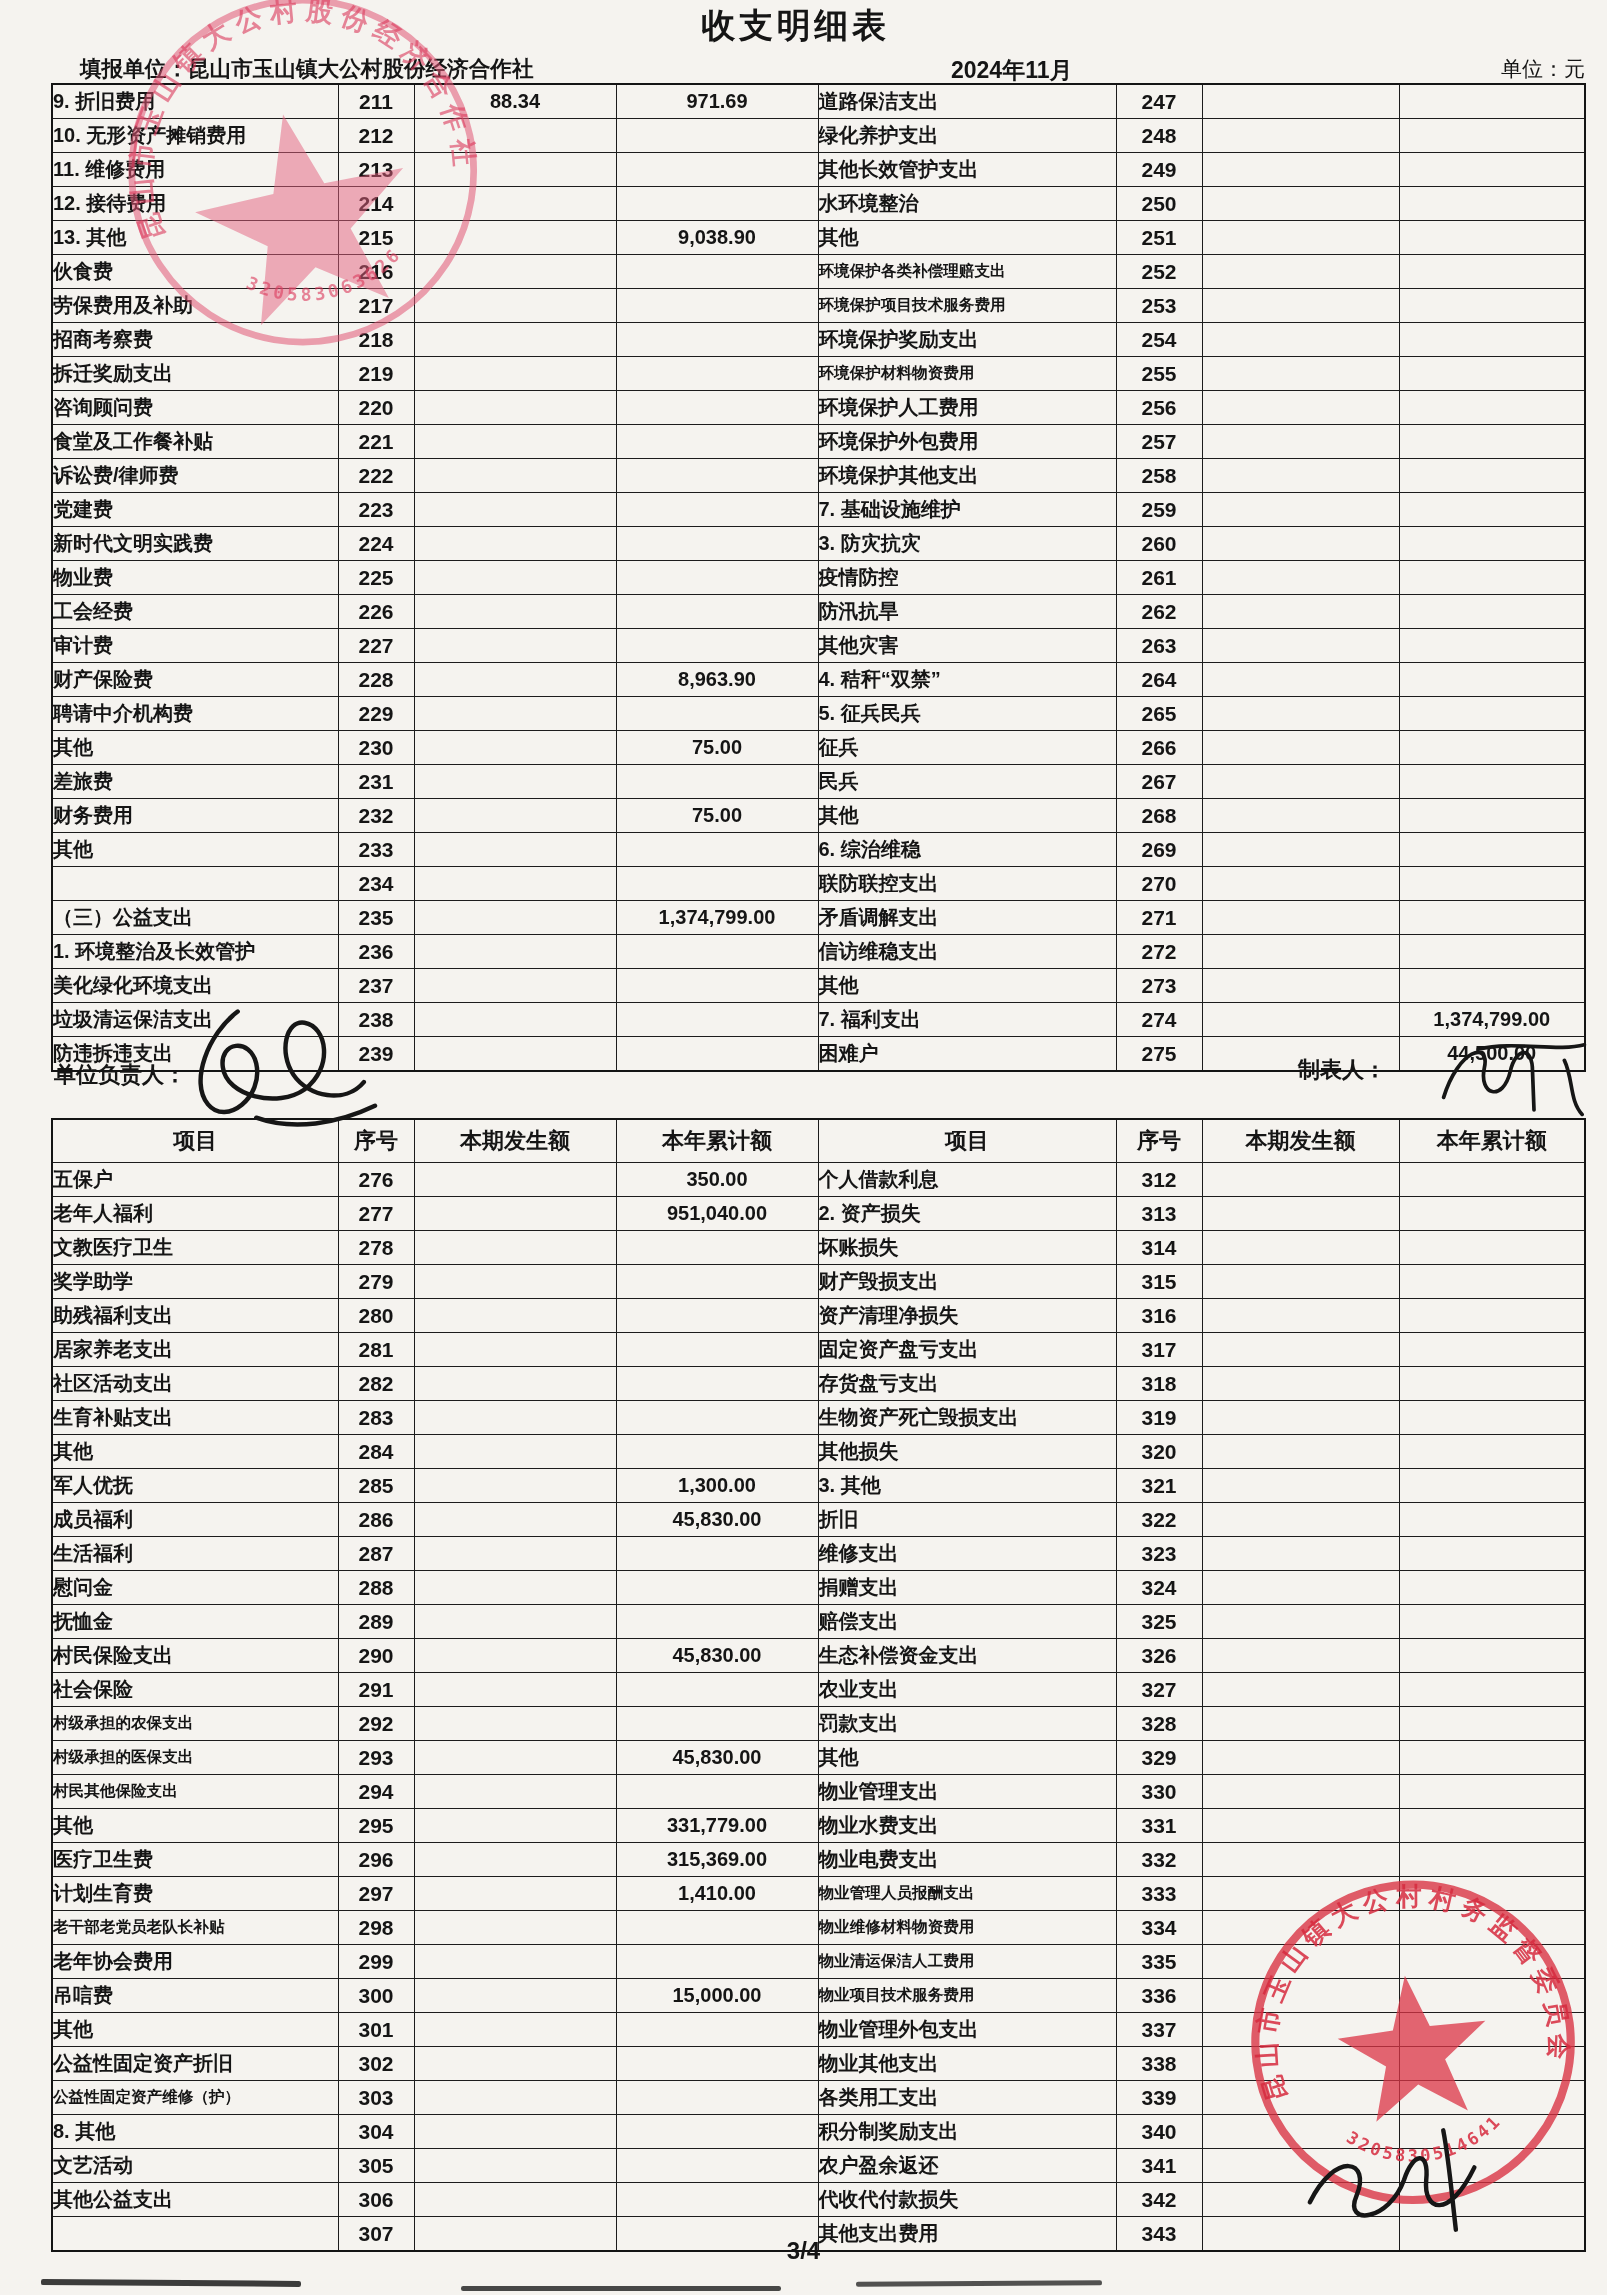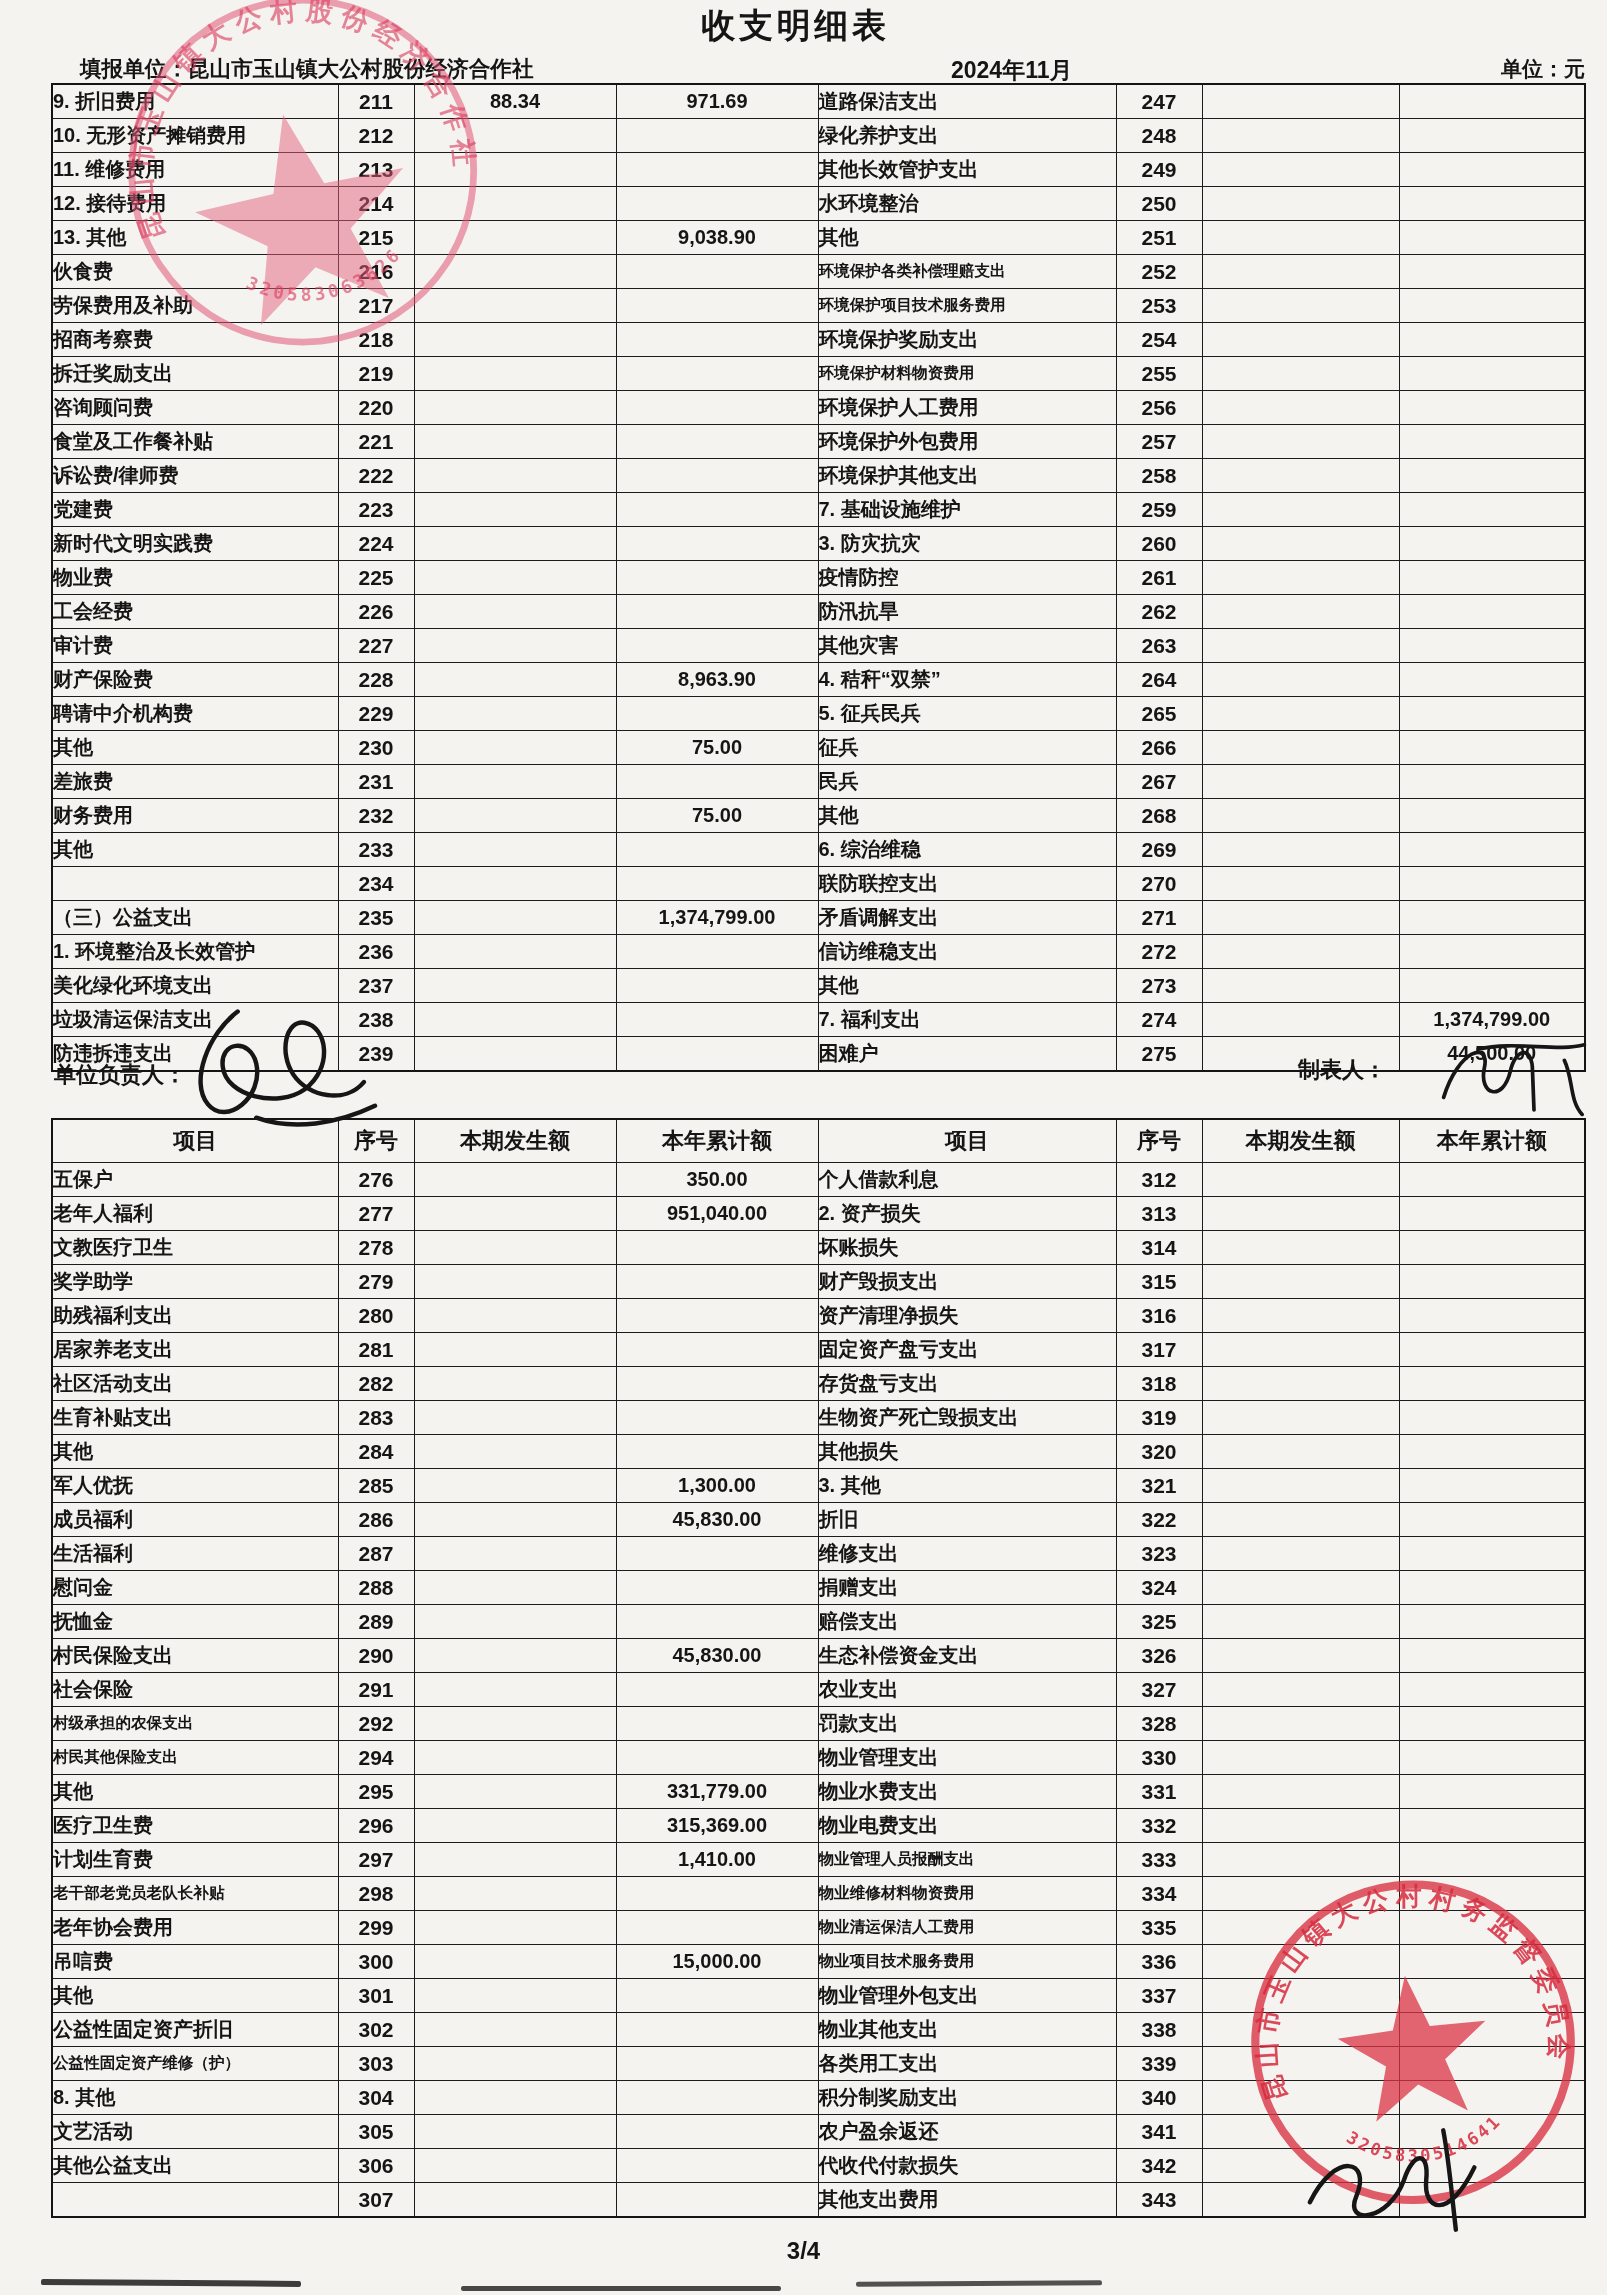--- a/index.html
+++ b/index.html
@@ -11,21 +11,21 @@
     font-family:"Liberation Sans", sans-serif;
     color:#151515;
   }
   .title{
     position:absolute;top:3px;left:0;right:16px;
     text-align:center;font-size:34px;font-weight:700;letter-spacing:3.7px;
     z-index:2;
   }
   .info-unit{position:absolute;top:54px;left:52px;font-size:21.6px;font-weight:700;z-index:2;white-space:nowrap;margin-left:28px;}
   .info-period{position:absolute;top:55px;left:951px;font-size:23px;font-weight:600;z-index:2;}
-  .info-cur{position:absolute;top:55px;right:22px;font-size:21px;font-weight:700;z-index:2;}
+  .info-cur{position:absolute;top:55px;right:22px;font-size:21px;font-weight:400;z-index:2;}
 
   table.grid{
     position:absolute;left:51px;width:1533px;
     border-collapse:collapse;table-layout:fixed;
     border:2.2px solid #141414;
     z-index:1;background:transparent;
   }
   #top-table{top:83px;}
   #bottom-table{top:1118px;}
   .grid td,.grid th{
@@ -567,20 +567,30 @@
         <td class="ci ind4 sm">村级承担的农保支出</td>
         <td class="cn">292</td>
         <td class="cv"></td>
         <td class="cv"></td>
         <td class="ci ind2">罚款支出</td>
         <td class="cn">328</td>
         <td class="cv"></td>
         <td class="cv"></td>
       </tr>
       <tr>
+        <td class="ci ind4 sm">村级承担的医保支出</td>
+        <td class="cn">293</td>
+        <td class="cv"></td>
+        <td class="cv">45,830.00</td>
+        <td class="ci ind2">其他</td>
+        <td class="cn">329</td>
+        <td class="cv"></td>
+        <td class="cv"></td>
+      </tr>
+      <tr>
         <td class="ci ind4 sm">村民其他保险支出</td>
         <td class="cn">294</td>
         <td class="cv"></td>
         <td class="cv"></td>
         <td class="ci ind3">物业管理支出</td>
         <td class="cn">330</td>
         <td class="cv"></td>
         <td class="cv"></td>
       </tr>
       <tr>

